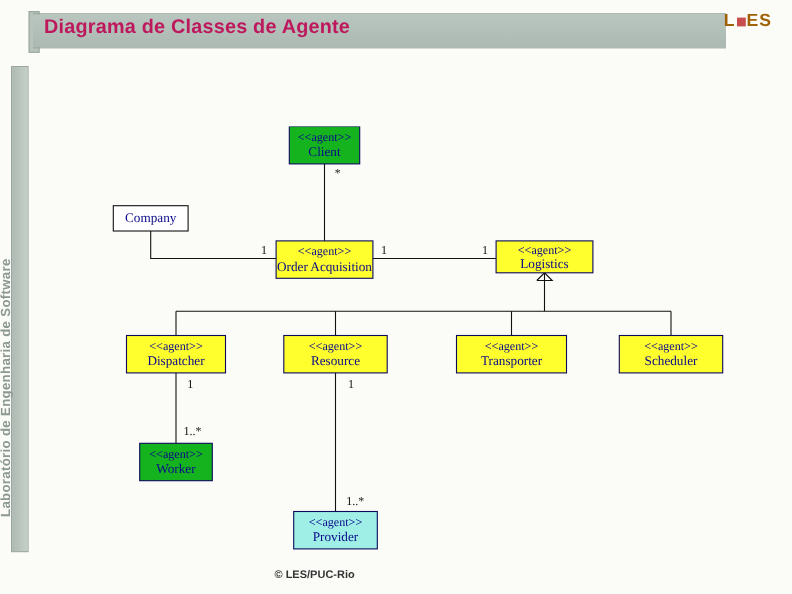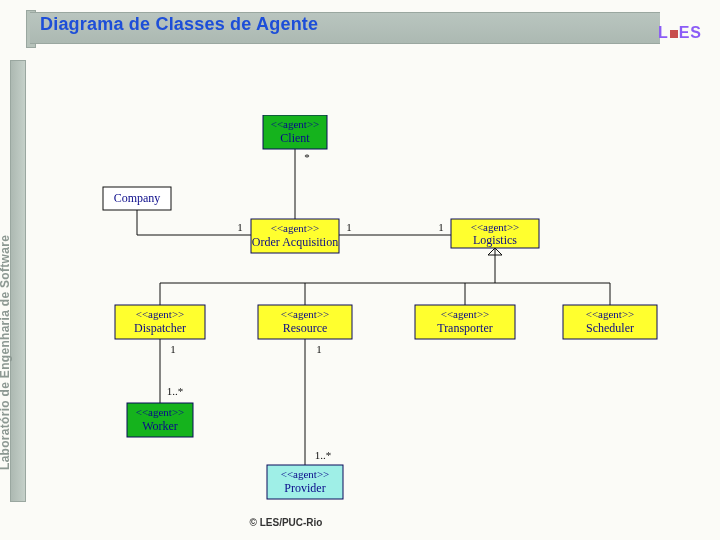--- a/index.html
+++ b/index.html
@@ -1,20 +1,20 @@
 <!DOCTYPE html>
 <html><head>
 <meta charset="utf-8">
 <style>
   html,body{margin:0;padding:0;width:720px;height:540px;font-family:Verdana,Arial,sans-serif;background:#fafaf6;color:#222;overflow:hidden}
   .slide{position:relative;width:720px;height:540px;background:#fbfbf7;box-sizing:border-box}
   .title-bar{position:absolute;left:30px;top:12px;height:30px;width:630px;background:linear-gradient(#b9c5bf,#acb9b2);border-top:1px solid #9aa7a0;border-bottom:1px solid #9aa7a0}
   .title-cap{position:absolute;left:26px;top:10px;width:8px;height:36px;background:#b7c3bb;border:1px solid #9aa7a0}
-  .title{position:absolute;left:40px;top:14px;font-weight:bold;font-size:18px;color:#1d4ed8;letter-spacing:.2px}
-  .logo{position:absolute;right:18px;top:24px;font-weight:bold;font-size:16px;color:#8b5cf6;letter-spacing:1px}
+  .title{position:absolute;left:40px;top:14px;font-weight:bold;font-size:18px;color:#be185d;letter-spacing:.2px}
+  .logo{position:absolute;right:18px;top:11px;font-weight:bold;font-size:16px;color:#a16207;letter-spacing:1px}
   .logo .dot{display:inline-block;width:8px;height:8px;background:#c84d4d;vertical-align:middle;margin:0 1px}
   .side-rail{position:absolute;left:10px;top:60px;width:14px;height:440px;background:linear-gradient(90deg,#adb9b2,#c5d0c9);border:1px solid #9aa7a0}
   .side-label{position:absolute;left:-2px;top:470px;width:420px;transform:rotate(-90deg);transform-origin:0 0;font-size:12px;font-weight:bold;color:#8c9892;letter-spacing:.3px;white-space:nowrap}
   .body-area{position:absolute;left:40px;top:62px;width:660px}
   .bullet{font-size:15px;color:#222;line-height:1.4}
   .bullet .dot{color:#2a6ab0;font-size:18px;margin-right:8px}
   svg.diagram{position:absolute;left:55px;top:115px}
   .footer{position:absolute;left:0;bottom:12px;width:572px;text-align:center;font-size:10px;font-weight:bold;color:#333}
 </style>
 </head>

